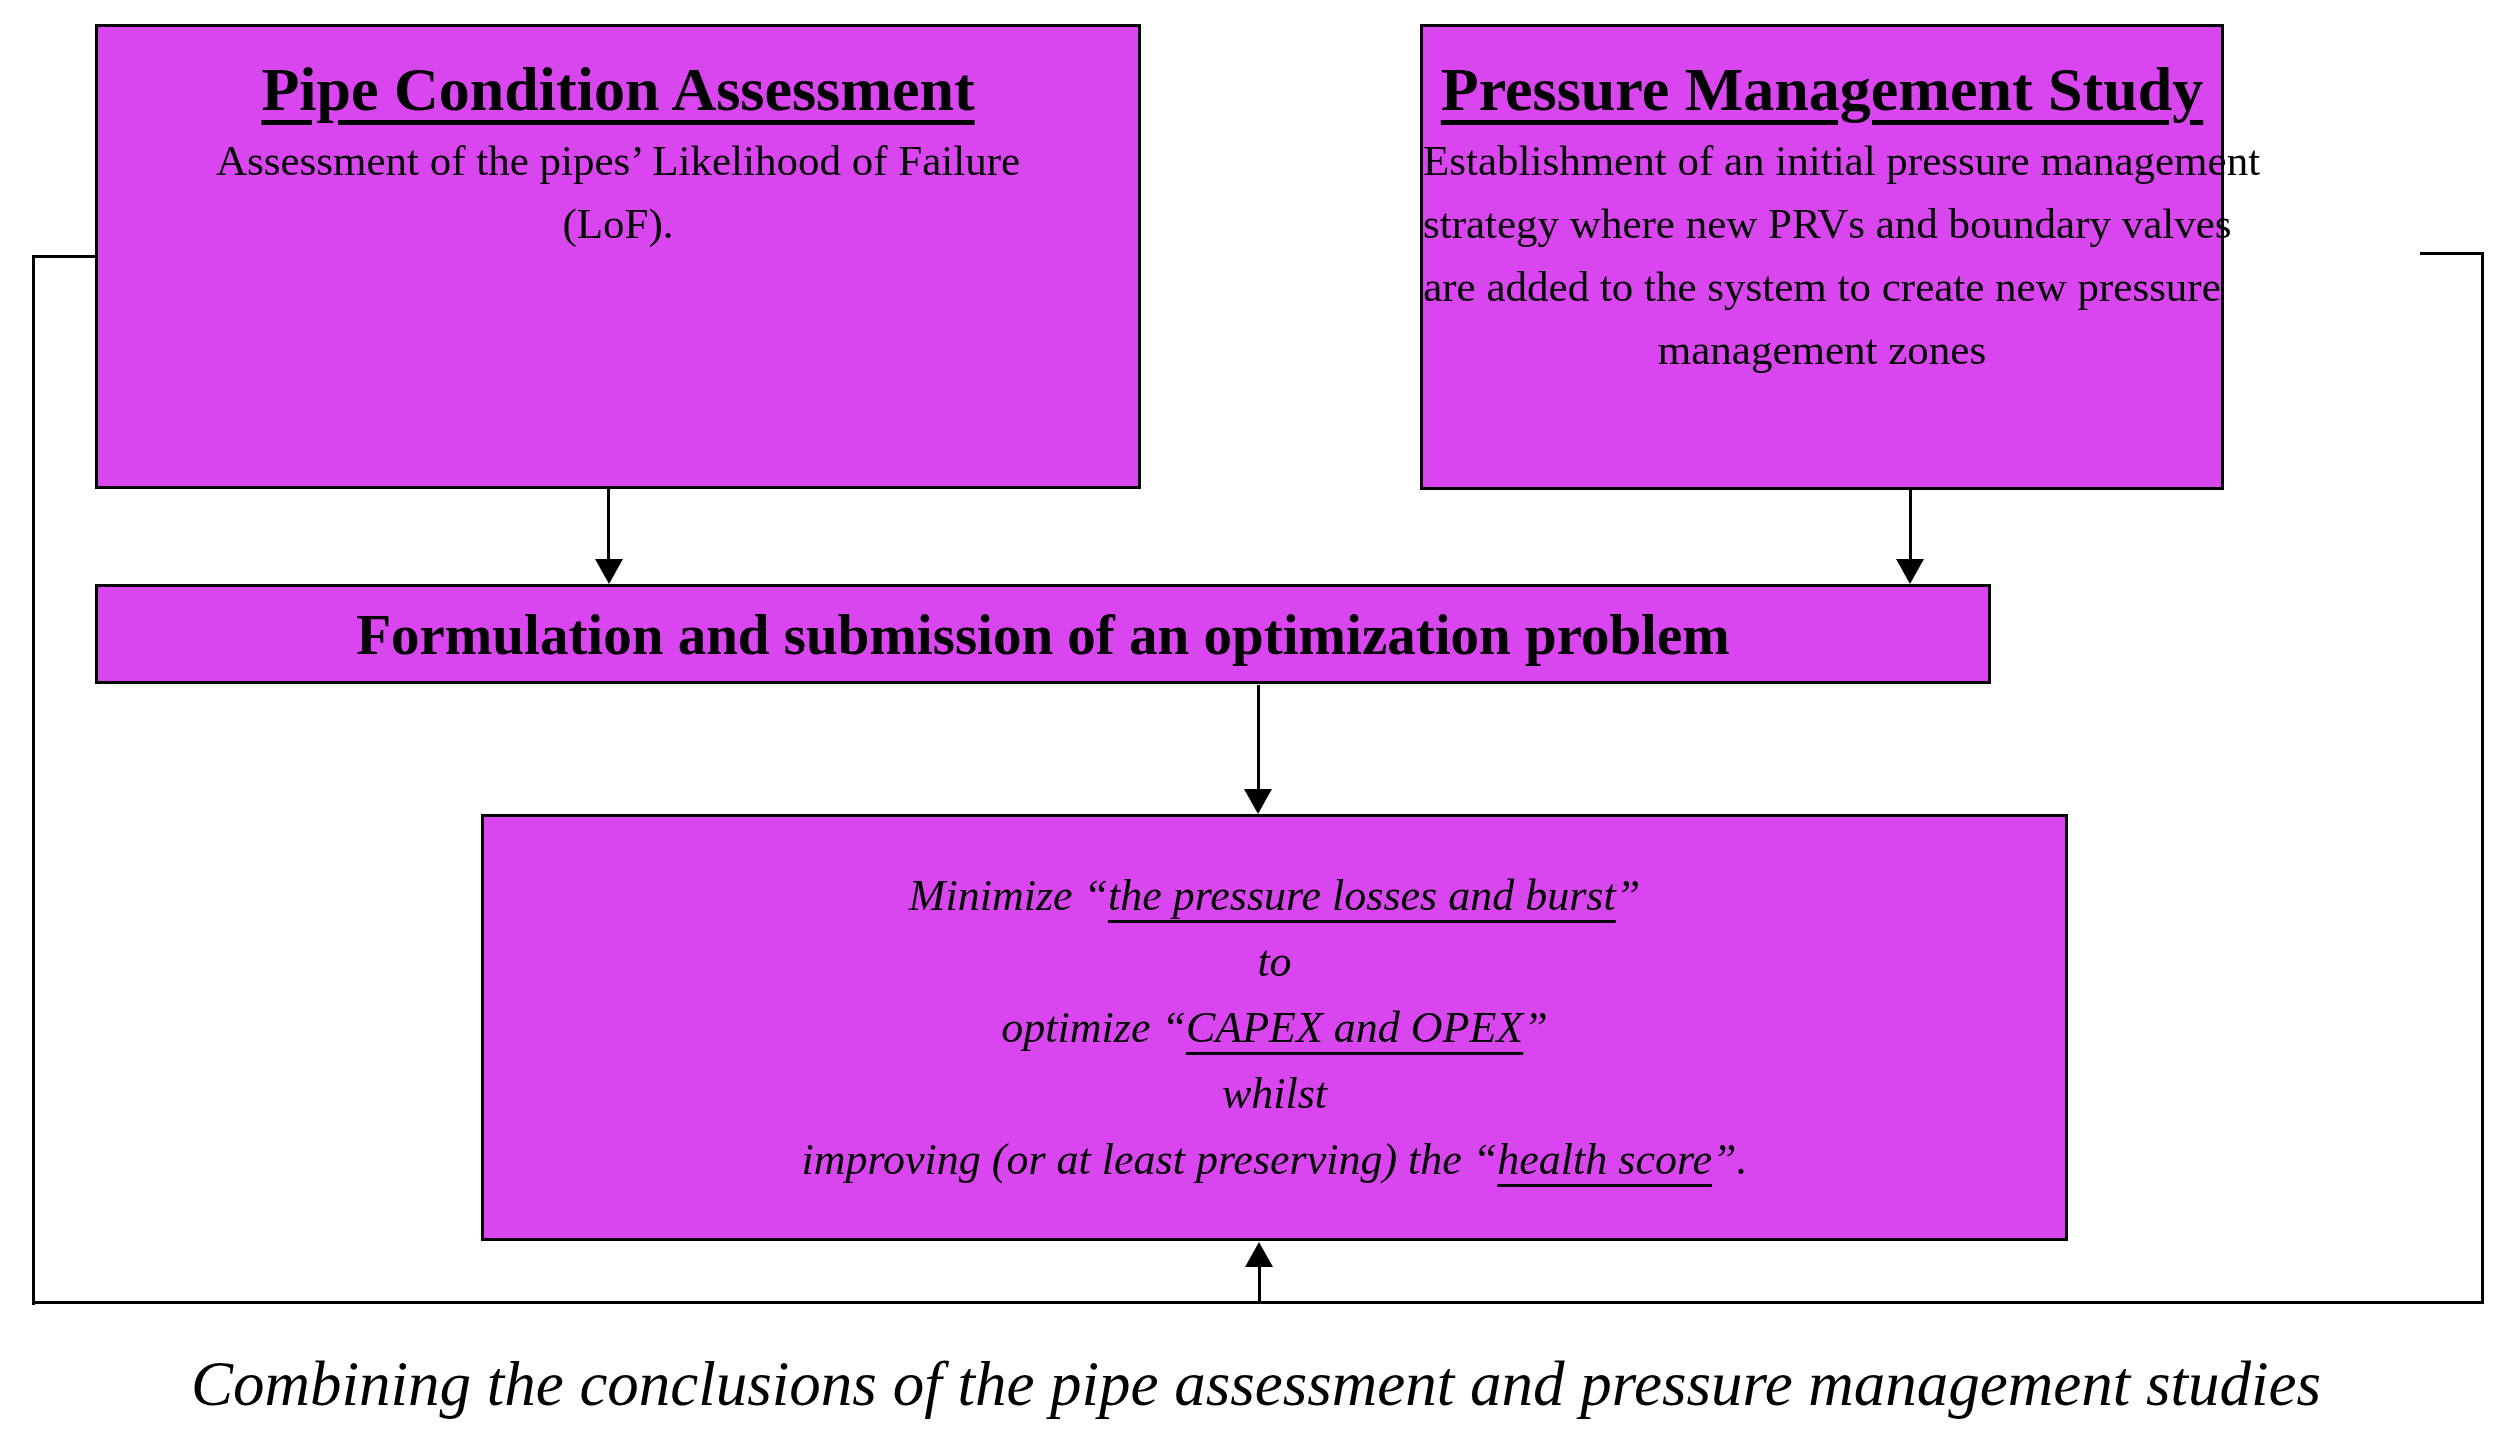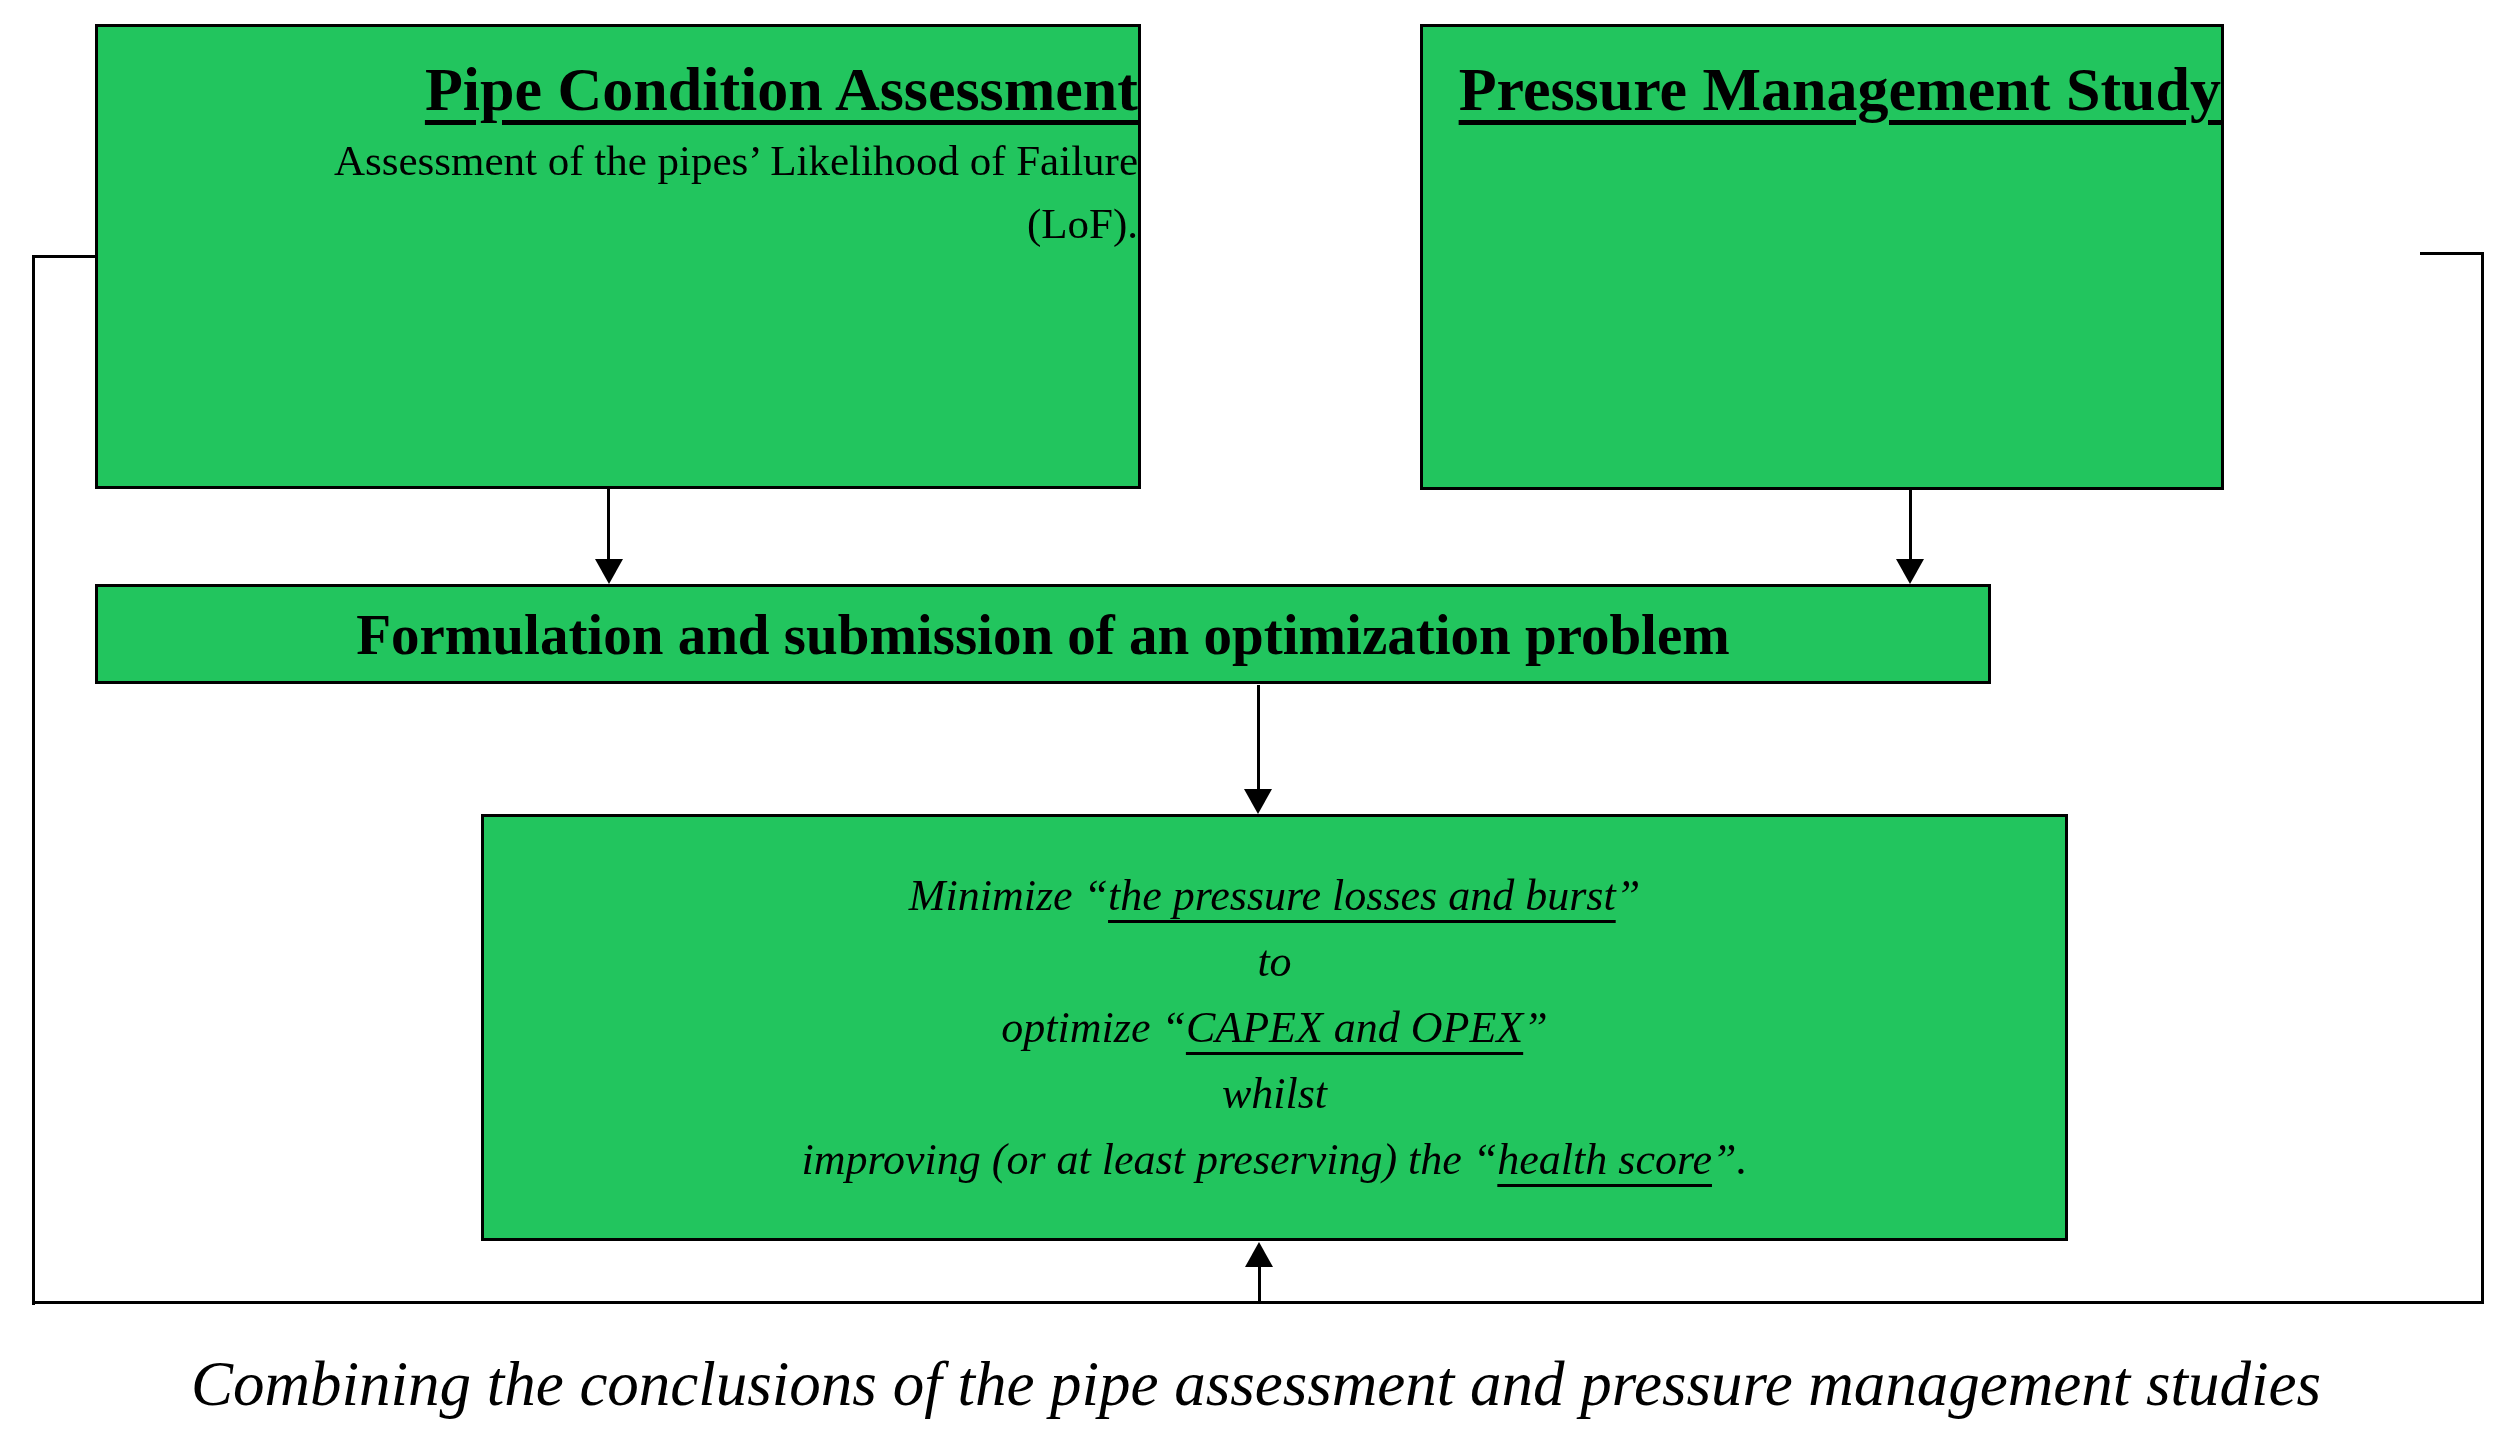--- a/index.html
+++ b/index.html
@@ -6,21 +6,21 @@
   body{
     width:2512px;height:1451px;position:relative;
     background:#ffffff;
     font-family:"Liberation Serif","DejaVu Serif",serif;
     color:#000;
     overflow:hidden;
   }
   .canvas{position:absolute;left:0;top:0;width:2512px;height:1451px;}
 
   
-  .box{position:absolute;box-sizing:border-box;border:3.2px solid #000;background:#22c55e;text-align:right;}
+  .box{position:absolute;box-sizing:border-box;border:3.2px solid #000;background:#d946ef;text-align:center;}
   .box-title{
     margin-top:24px;font-size:62px;font-weight:bold;line-height:1.25;
     text-decoration:underline;text-decoration-thickness:4.7px;text-underline-offset:9.5px;
   }
   .box-body{font-size:43px;line-height:63px;}
   .body-line{white-space:nowrap;}
 
   .box-formulation{
     display:flex;align-items:center;justify-content:center;
     font-size:57px;font-weight:bold;
@@ -81,20 +81,26 @@
   <div class="box" style="left:95px;top:24px;width:1046px;height:465px;">
     <div class="box-title">Pipe Condition Assessment</div>
     <div class="box-body">
       <div class="body-line">Assessment of the pipes’ Likelihood of Failure</div>
       <div class="body-line">(LoF).</div>
     </div>
   </div>
 
   <div class="box" style="left:1420px;top:24px;width:804px;height:466px;">
     <div class="box-title">Pressure Management Study</div>
+    <div class="box-body">
+      <div class="body-line">Establishment of an initial pressure management</div>
+      <div class="body-line">strategy where new PRVs and boundary valves</div>
+      <div class="body-line">are added to the system to create new pressure</div>
+      <div class="body-line">management zones</div>
+    </div>
   </div>
 
   <div class="box box-formulation" style="left:95px;top:584px;width:1896px;height:100px;">
     <span>Formulation and submission of an optimization problem</span>
   </div>
 
   <div class="box box-objective" style="left:481px;top:814px;width:1587px;height:427px;">
     <div class="objective-line"><span>Minimize “</span><span class="u">the pressure losses and burst</span><span>”</span></div>
     <div class="objective-line"><span>to</span><span class="u"></span><span></span></div>
     <div class="objective-line"><span>optimize “</span><span class="u">CAPEX and OPEX</span><span>”</span></div>

